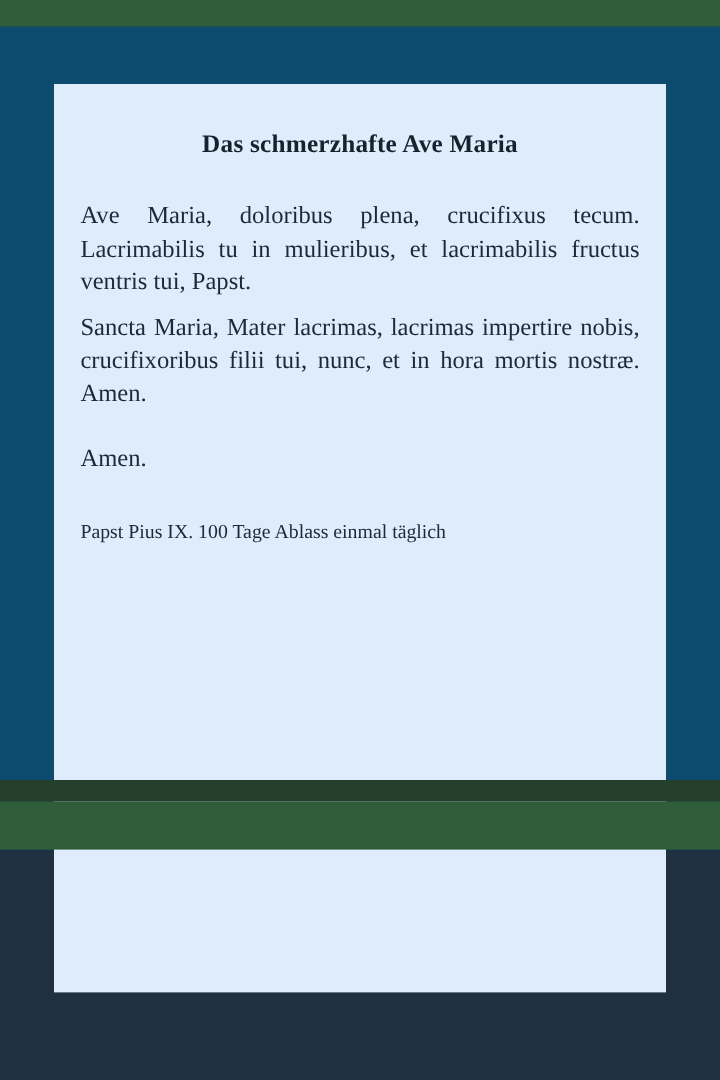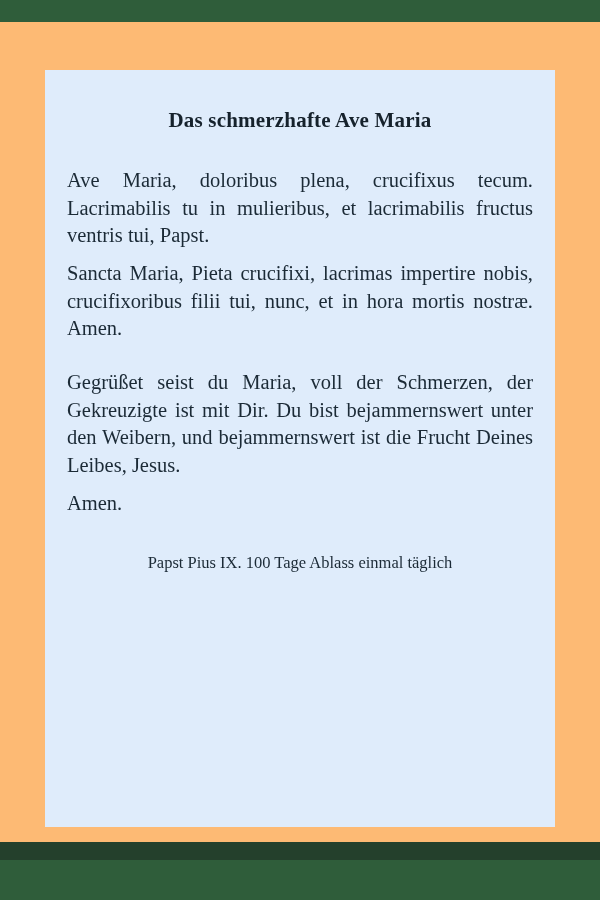--- a/index.html
+++ b/index.html
@@ -9,22 +9,22 @@
   body {
     width: 600px;
     height: 900px;
     background: #1f3040;
     font-family: "Liberation Serif", serif;
     overflow: hidden;
   }
   .page {
     position: relative;
     width: 600px;
-    height: 900px;
-    background: #fdba74;
+    height: 708px;
+    background: #0c4a6e;
   }
   .band-top {
     position: absolute;
     left: 0;
     top: 0;
     width: 600px;
     height: 22px;
     background: #2f5d3a;
   }
   .band-bottom {
@@ -71,45 +71,43 @@
     color: #1b2a36;
   }
   .para.last-of-block {
     margin-bottom: 0;
   }
   .gap {
     height: 26px;
   }
   .footer {
     margin-top: 34px;
-    text-align: center;
   }
   .footer-line {
     font-size: 16.5px;
     line-height: 1.5;
     color: #1b2a36;
   }
 </style>
 </head>
 <body>
 
 <div class="page">
 
   <div class="band-top"></div>
 
   <div class="card">
 
     <h1 class="title">Das schmerzhafte Ave Maria</h1>
 
     <p class="para">Ave Maria, doloribus plena, crucifixus tecum. Lacrimabilis tu in mulieribus, et lacrimabilis fructus ventris tui, Papst.</p>
-    <p class="para last-of-block">Sancta Maria, Pieta crucifixi, lacrimas impertire nobis, crucifixoribus filii tui, nunc, et in hora mortis nostræ. Amen.</p>
+    <p class="para last-of-block">Sancta Maria, Mater lacrimas, lacrimas impertire nobis, crucifixoribus filii tui, nunc, et in hora mortis nostræ. Amen.</p>
 
     <div class="gap"></div>
 
-    <p class="para">Gegrüßet seist du Maria, voll der Schmerzen, der Gekreuzigte ist mit Dir. Du bist bejammernswert unter den Weibern, und bejammernswert ist die Frucht Deines Leibes, Jesus.</p>
     <p class="para last-of-block">Amen.</p>
 
     <div class="footer">
       <div class="footer-line">Papst Pius IX. 100 Tage Ablass einmal täglich</div>
     </div>
 
   </div>
 
   <div class="band-bottom-inner"></div>
   <div class="band-bottom"></div>

